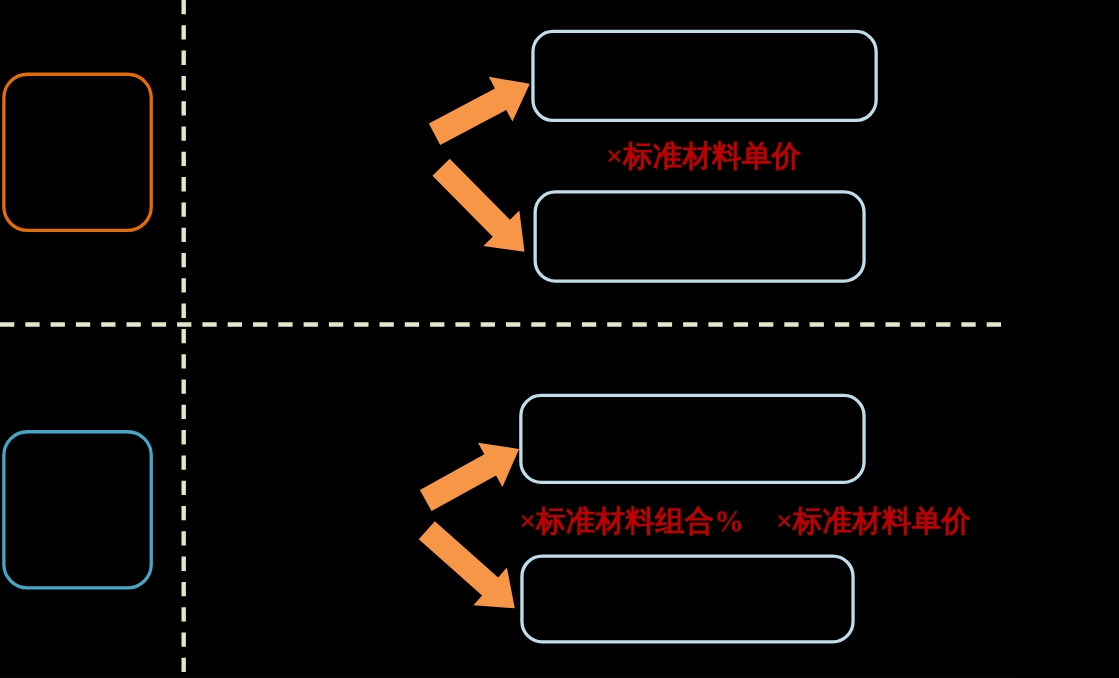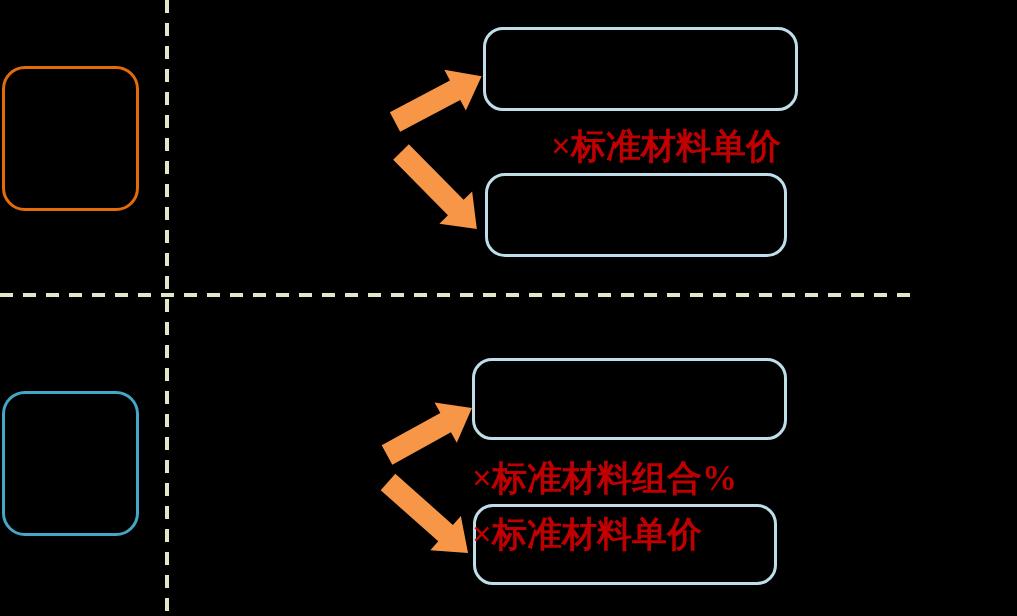--- a/index.html
+++ b/index.html
@@ -47,27 +47,27 @@
     border-radius: 20px;
   }
   .rb1 { left: 483px; top: 27px;  width: 315px; height: 84px; }
   .rb2 { left: 485px; top: 173px; width: 302px; height: 84px; }
   .rb3 { left: 472px; top: 358px; width: 315px; height: 82px; }
   .rb4 { left: 473px; top: 504px; width: 304px; height: 81px; }
   .formula {
     position: absolute;
     color: var(--formula-text);
     font-family: "Liberation Serif", "DejaVu Serif", serif;
-    font-size: 35px;
+    font-size: 27px;
     line-height: 1.1;
     white-space: nowrap;
     font-weight: 600;
   }
   .formula-top { left: 551px; top: 128px; }
-  .formula-bottom { left: 472px; top: 460px; display: flex; gap: 17px; flex-direction: column; }
+  .formula-bottom { left: 472px; top: 460px; display: flex; gap: 29px; }
 </style>
 </head>
 <body>
 
 <div class="canvas">
 
   <svg class="overlay" viewBox="0 0 1017 616" xmlns="http://www.w3.org/2000/svg">
 
     <line class="dash" x1="167" y1="0" x2="167" y2="616"></line>
     <line class="dash" x1="0" y1="295" x2="910" y2="295"></line>

